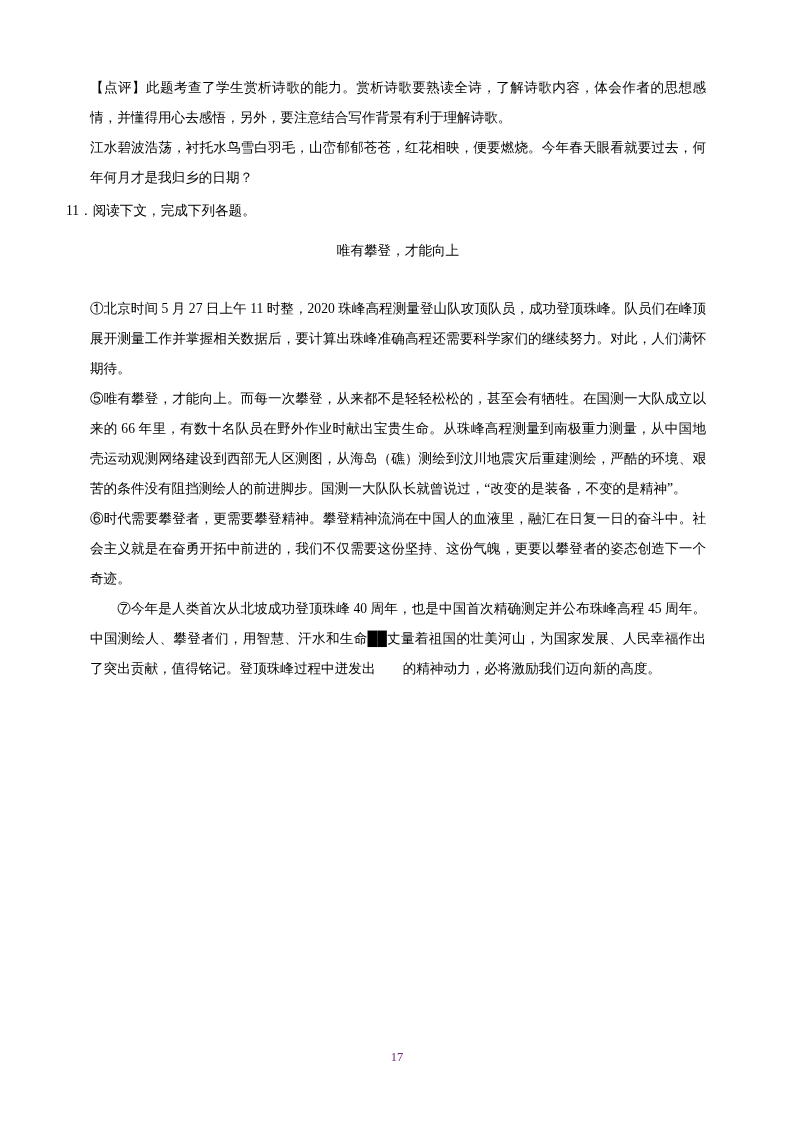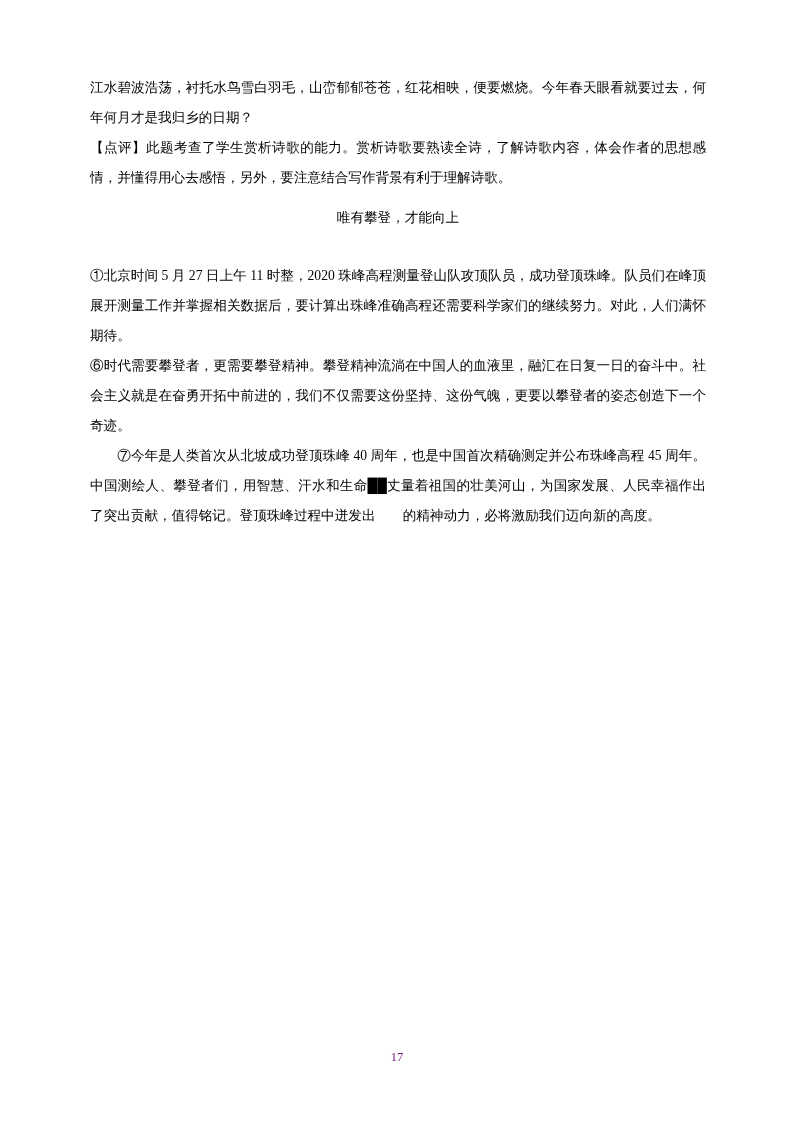--- a/index.html
+++ b/index.html
@@ -51,21 +51,23 @@
     font-size: 12.5px;
     font-family: "Liberation Serif", "DejaVu Serif", serif;
     color: #701a75;
   }
 </style>
 </head>
 <body>
 
 <div class="page">
   <div class="content">
+    <p class="para">【点评】此题考查了学生赏析诗歌的能力。赏析诗歌要熟读全诗，了解诗歌内容，体会作者的思想感情，并懂得用心去感悟，另外，要注意结合写作背景有利于理解诗歌。</p>
     <p class="para">江水碧波浩荡，衬托水鸟雪白羽毛，山峦郁郁苍苍，红花相映，便要燃烧。今年春天眼看就要过去，何年何月才是我归乡的日期？</p>
-    <p class="para">【点评】此题考查了学生赏析诗歌的能力。赏析诗歌要熟读全诗，了解诗歌内容，体会作者的思想感情，并懂得用心去感悟，另外，要注意结合写作背景有利于理解诗歌。</p>
+    <p class="para question">11．阅读下文，完成下列各题。</p>
     <p class="para title">唯有攀登，才能向上</p>
     <p class="para">①北京时间 5 月 27 日上午 11 时整，2020 珠峰高程测量登山队攻顶队员，成功登顶珠峰。队员们在峰顶展开测量工作并掌握相关数据后，要计算出珠峰准确高程还需要科学家们的继续努力。对此，人们满怀期待。</p>
+    <p class="para">⑤唯有攀登，才能向上。而每一次攀登，从来都不是轻轻松松的，甚至会有牺牲。在国测一大队成立以来的 66 年里，有数十名队员在野外作业时献出宝贵生命。从珠峰高程测量到南极重力测量，从中国地壳运动观测网络建设到西部无人区测图，从海岛（礁）测绘到汶川地震灾后重建测绘，严酷的环境、艰苦的条件没有阻挡测绘人的前进脚步。国测一大队队长就曾说过，“改变的是装备，不变的是精神”。</p>
     <p class="para">⑥时代需要攀登者，更需要攀登精神。攀登精神流淌在中国人的血液里，融汇在日复一日的奋斗中。社会主义就是在奋勇开拓中前进的，我们不仅需要这份坚持、这份气魄，更要以攀登者的姿态创造下一个奇迹。</p>
     <p class="para indent">⑦今年是人类首次从北坡成功登顶珠峰 40 周年，也是中国首次精确测定并公布珠峰高程 45 周年。中国测绘人、攀登者们，用智慧、汗水和生命██丈量着祖国的壮美河山，为国家发展、人民幸福作出了突出贡献，值得铭记。登顶珠峰过程中迸发出　　的精神动力，必将激励我们迈向新的高度。</p>
   </div>
   <div class="page-number">17</div>
 </div>
 
 </body></html>

